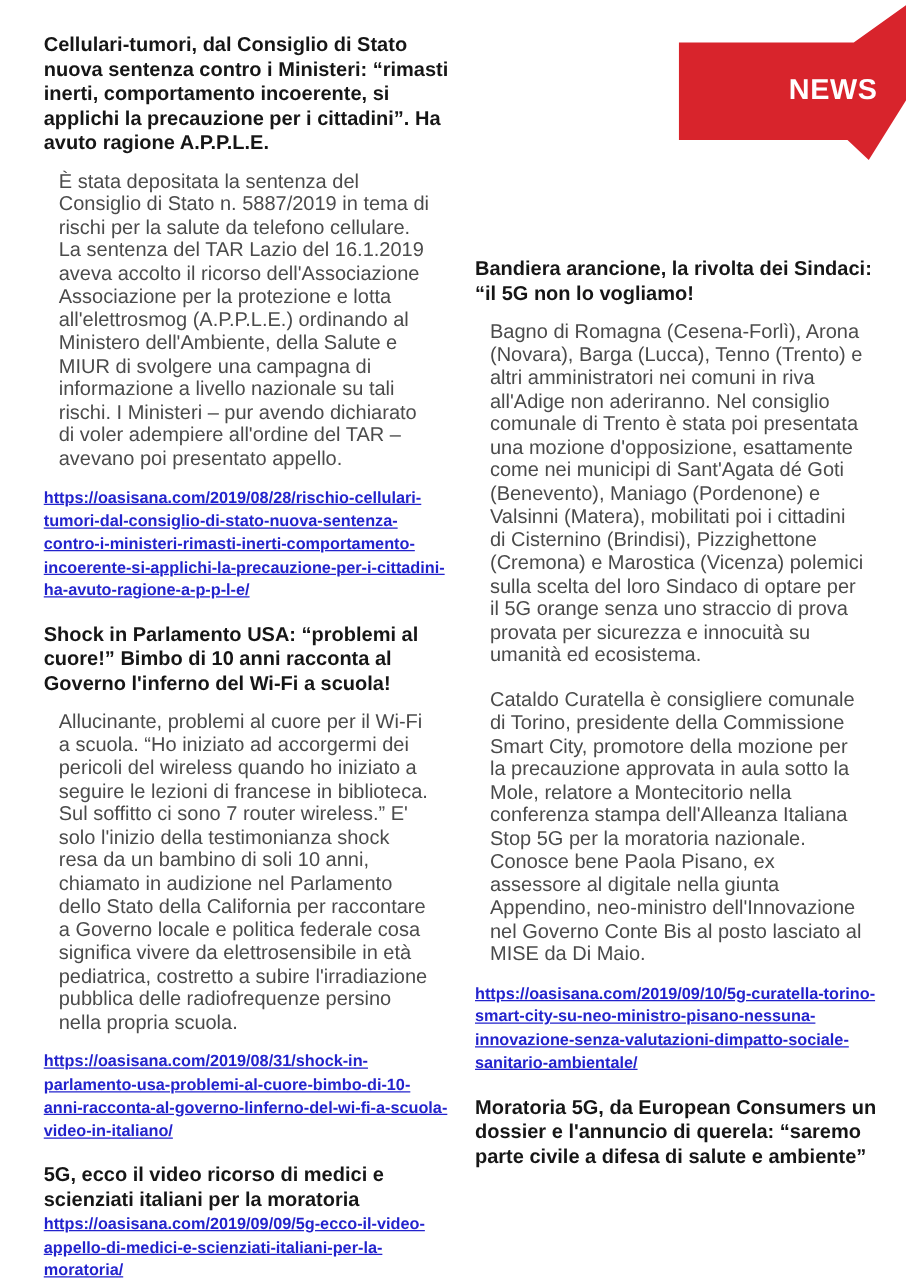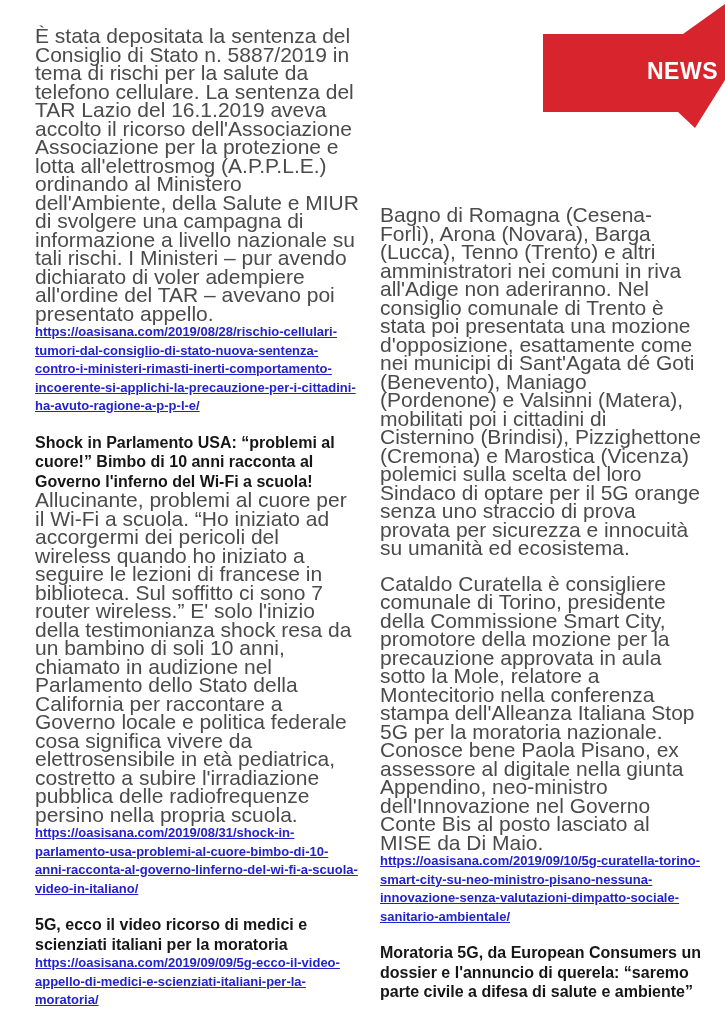--- a/index.html
+++ b/index.html
@@ -16,22 +16,22 @@
   .col-right { left: 380px; top: 206px; }
   .section + .section { margin-top: 17px; }
   .heading {
     margin: 0;
     font-size: 16px;
     line-height: 19.5px;
     font-weight: 700;
     color: #161616;
   }
   .body {
-    margin: 0;
-    font-size: 21px;
+    margin: 12px;
+    font-size: 16px;
     line-height: 18.5px;
     color: #4b4b4b;
   }
   .link {
     display: block;
     font-size: 13px;
     line-height: 18.5px;
     font-weight: 700;
     color: #2323cd;
     text-decoration: underline;
@@ -40,21 +40,21 @@
   .ribbon {
     position: absolute;
     top: 0;
     right: 0;
     width: 182px;
     height: 130px;
   }
   .ribbon svg { position: absolute; top: 0; left: 0; }
   .ribbon-label {
     position: absolute;
-    left: 104px;
+    left: 88px;
     top: 58px;
     color: #ffffff;
     font-weight: 700;
     font-size: 23px;
     letter-spacing: 0.5px;
   }
 </style>
 </head>
 <body>
 
@@ -62,36 +62,38 @@
 
   <div class="ribbon">
     <svg width="182" height="130" viewBox="0 0 182 130">
       <polygon points="0,34 140,34 182,4 182,80 152,128 135,112 0,112" fill="#d8242c"></polygon>
     </svg>
     <span class="ribbon-label">NEWS</span>
   </div>
 
   <div class="col col-left">
     <div class="section">
+      <h2 class="heading">Cellulari-tumori, dal Consiglio di Stato nuova sentenza contro i Ministeri: “rimasti inerti, comportamento incoerente, si applichi la precauzione per i cittadini”. Ha avuto ragione A.P.P.L.E.</h2>
       <p class="body">È stata depositata la sentenza del Consiglio di Stato n. 5887/2019 in tema di rischi per la salute da telefono cellulare. La sentenza del TAR Lazio del 16.1.2019 aveva accolto il ricorso dell'Associazione Associazione per la protezione e lotta all'elettrosmog (A.P.P.L.E.) ordinando al Ministero dell'Ambiente, della Salute e MIUR di svolgere una campagna di informazione a livello nazionale su tali rischi. I Ministeri – pur avendo dichiarato di voler adempiere all'ordine del TAR – avevano poi presentato appello.</p>
       <a class="link" href="#">https://oasisana.com/2019/08/28/rischio-cellulari-tumori-dal-consiglio-di-stato-nuova-sentenza-contro-i-ministeri-rimasti-inerti-comportamento-incoerente-si-applichi-la-precauzione-per-i-cittadini-ha-avuto-ragione-a-p-p-l-e/</a>
     </div>
     <div class="section">
       <h2 class="heading">Shock in Parlamento USA: “problemi al cuore!” Bimbo di 10 anni racconta al Governo l'inferno del Wi-Fi a scuola!</h2>
       <p class="body">Allucinante, problemi al cuore per il Wi-Fi a scuola. “Ho iniziato ad accorgermi dei pericoli del wireless quando ho iniziato a seguire le lezioni di francese in biblioteca. Sul soffitto ci sono 7 router wireless.” E' solo l'inizio della testimonianza shock resa da un bambino di soli 10 anni, chiamato in audizione nel Parlamento dello Stato della California per raccontare a Governo locale e politica federale cosa significa vivere da elettrosensibile in età pediatrica, costretto a subire l'irradiazione pubblica delle radiofrequenze persino nella propria scuola.</p>
       <a class="link" href="#">https://oasisana.com/2019/08/31/shock-in-parlamento-usa-problemi-al-cuore-bimbo-di-10-anni-racconta-al-governo-linferno-del-wi-fi-a-scuola-video-in-italiano/</a>
     </div>
     <div class="section">
       <h2 class="heading">5G, ecco il video ricorso di medici e scienziati italiani per la moratoria</h2>
       <a class="link" href="#">https://oasisana.com/2019/09/09/5g-ecco-il-video-appello-di-medici-e-scienziati-italiani-per-la-moratoria/</a>
     </div>
   </div>
 
   <div class="col col-right">
     <div class="section">
+      <h2 class="heading">Bandiera arancione, la rivolta dei Sindaci: “il 5G non lo vogliamo!</h2>
       <p class="body">Bagno di Romagna (Cesena-Forlì), Arona (Novara), Barga (Lucca), Tenno (Trento) e altri amministratori nei comuni in riva all'Adige non aderiranno. Nel consiglio comunale di Trento è stata poi presentata una mozione d'opposizione, esattamente come nei municipi di Sant'Agata dé Goti (Benevento), Maniago (Pordenone) e Valsinni (Matera), mobilitati poi i cittadini di Cisternino (Brindisi), Pizzighettone (Cremona) e Marostica (Vicenza) polemici sulla scelta del loro Sindaco di optare per il 5G orange senza uno straccio di prova provata per sicurezza e innocuità su umanità ed ecosistema.</p>
     </div>
     <div class="section">
       <p class="body">Cataldo Curatella è consigliere comunale di Torino, presidente della Commissione Smart City, promotore della mozione per la precauzione approvata in aula sotto la Mole, relatore a Montecitorio nella conferenza stampa dell'Alleanza Italiana Stop 5G per la moratoria nazionale. Conosce bene Paola Pisano, ex assessore al digitale nella giunta Appendino, neo-ministro dell'Innovazione nel Governo Conte Bis al posto lasciato al MISE da Di Maio.</p>
       <a class="link" href="#">https://oasisana.com/2019/09/10/5g-curatella-torino-smart-city-su-neo-ministro-pisano-nessuna-innovazione-senza-valutazioni-dimpatto-sociale-sanitario-ambientale/</a>
     </div>
     <div class="section">
       <h2 class="heading">Moratoria 5G, da European Consumers un dossier e l'annuncio di querela: “saremo parte civile a difesa di salute e ambiente”</h2>
 
     </div>

